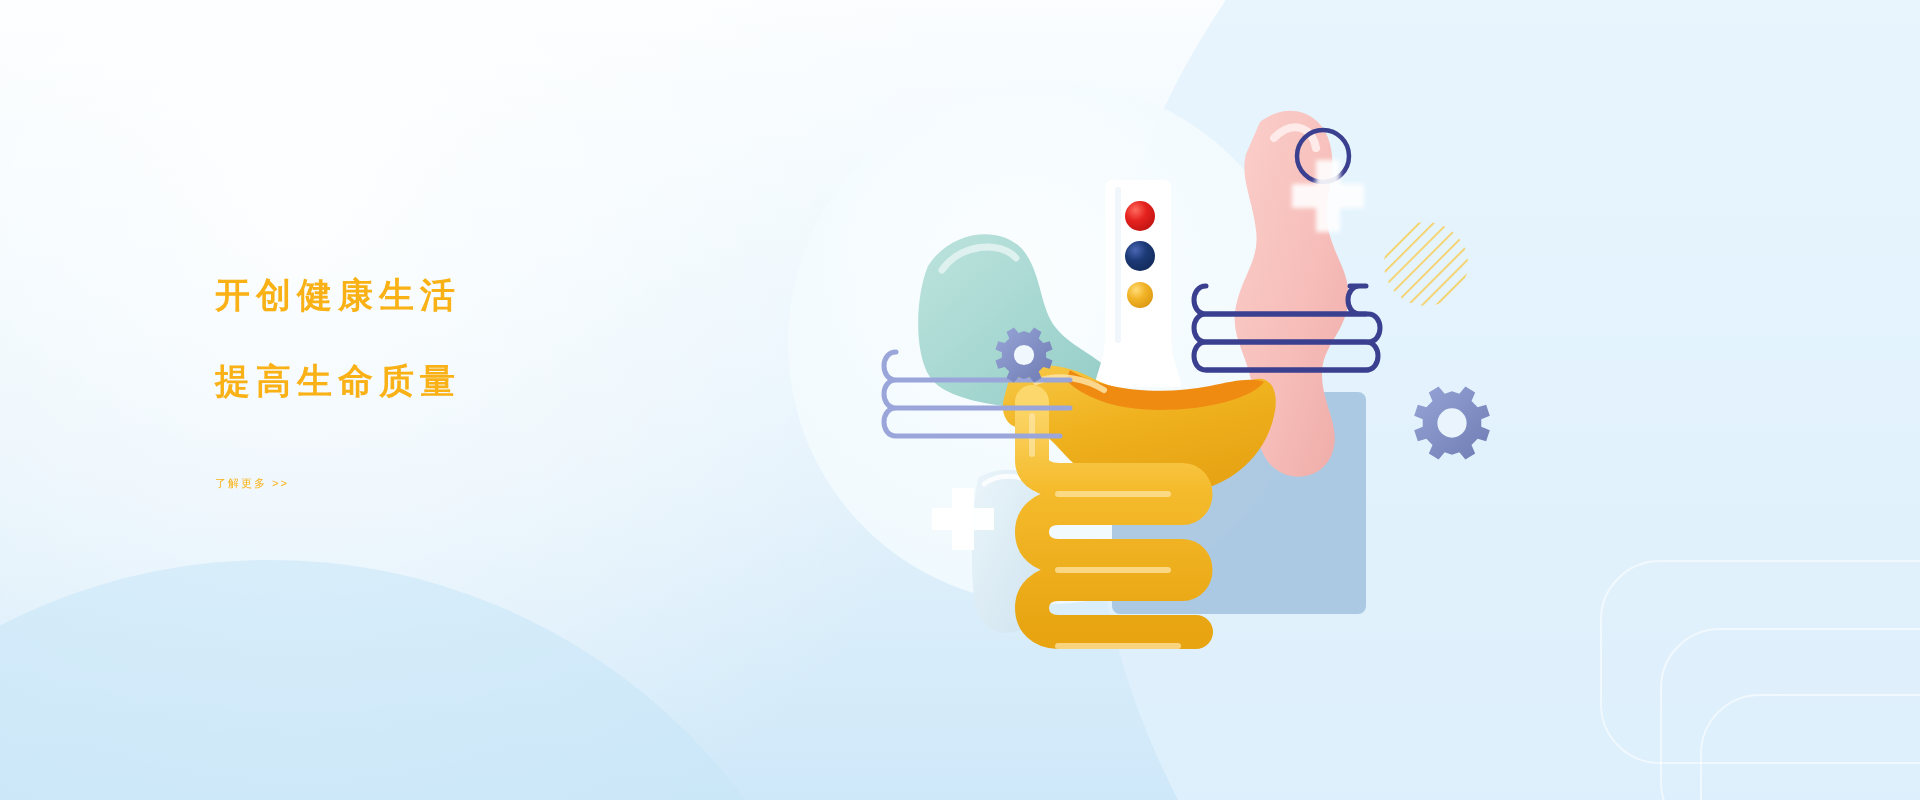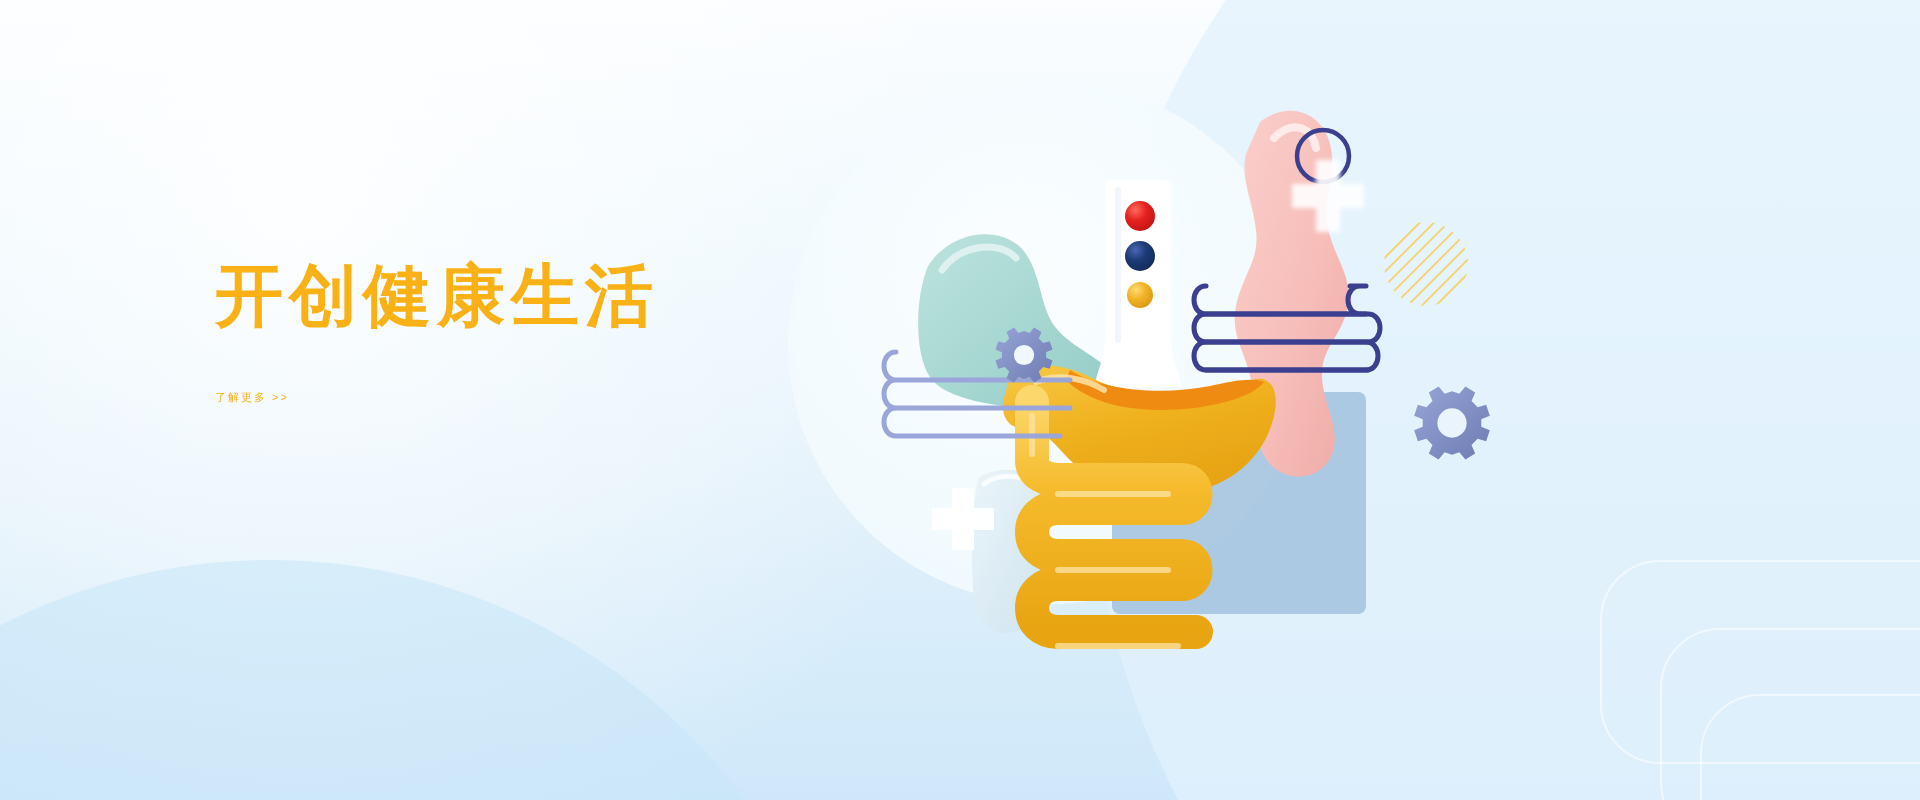--- a/index.html
+++ b/index.html
@@ -72,21 +72,21 @@
 
   
   .copy {
     position: absolute;
     left: 215px;
     top: 252px;
     width: 640px;
   }
   .headline {
     color: #f9b115;
-    font-size: 68px;
+    font-size: 35px;
     font-weight: 700;
     letter-spacing: 6px;
     line-height: 86px;
     margin: 0;
     white-space: nowrap;
   }
   .cta {
     display: inline-block;
     margin-top: 52px;
     color: #f9b115;
@@ -116,20 +116,21 @@
   <div class="bg-soft-left"></div>
   <div class="bg-circle-bl"></div>
   <div class="bg-rrect r1"></div>
   <div class="bg-rrect r2"></div>
   <div class="bg-rrect r3"></div>
 
   <div class="hero-circle"></div>
 
   <div class="copy">
     <h1 class="headline">开创健康生活</h1>
+    <h1 class="headline">提高生命质量</h1>
     <a class="cta" href="#">了解更多 &gt;&gt;</a>
   </div>
 
   <div class="illo">
     <svg viewBox="0 0 700 620" xmlns="http://www.w3.org/2000/svg">
       <defs>
         <linearGradient id="gLiver" x1="0" y1="0" x2="1" y2="1">
           <stop offset="0%" stop-color="#bde3de"></stop>
           <stop offset="55%" stop-color="#a6d7d1"></stop>
           <stop offset="100%" stop-color="#93cbc6"></stop>

